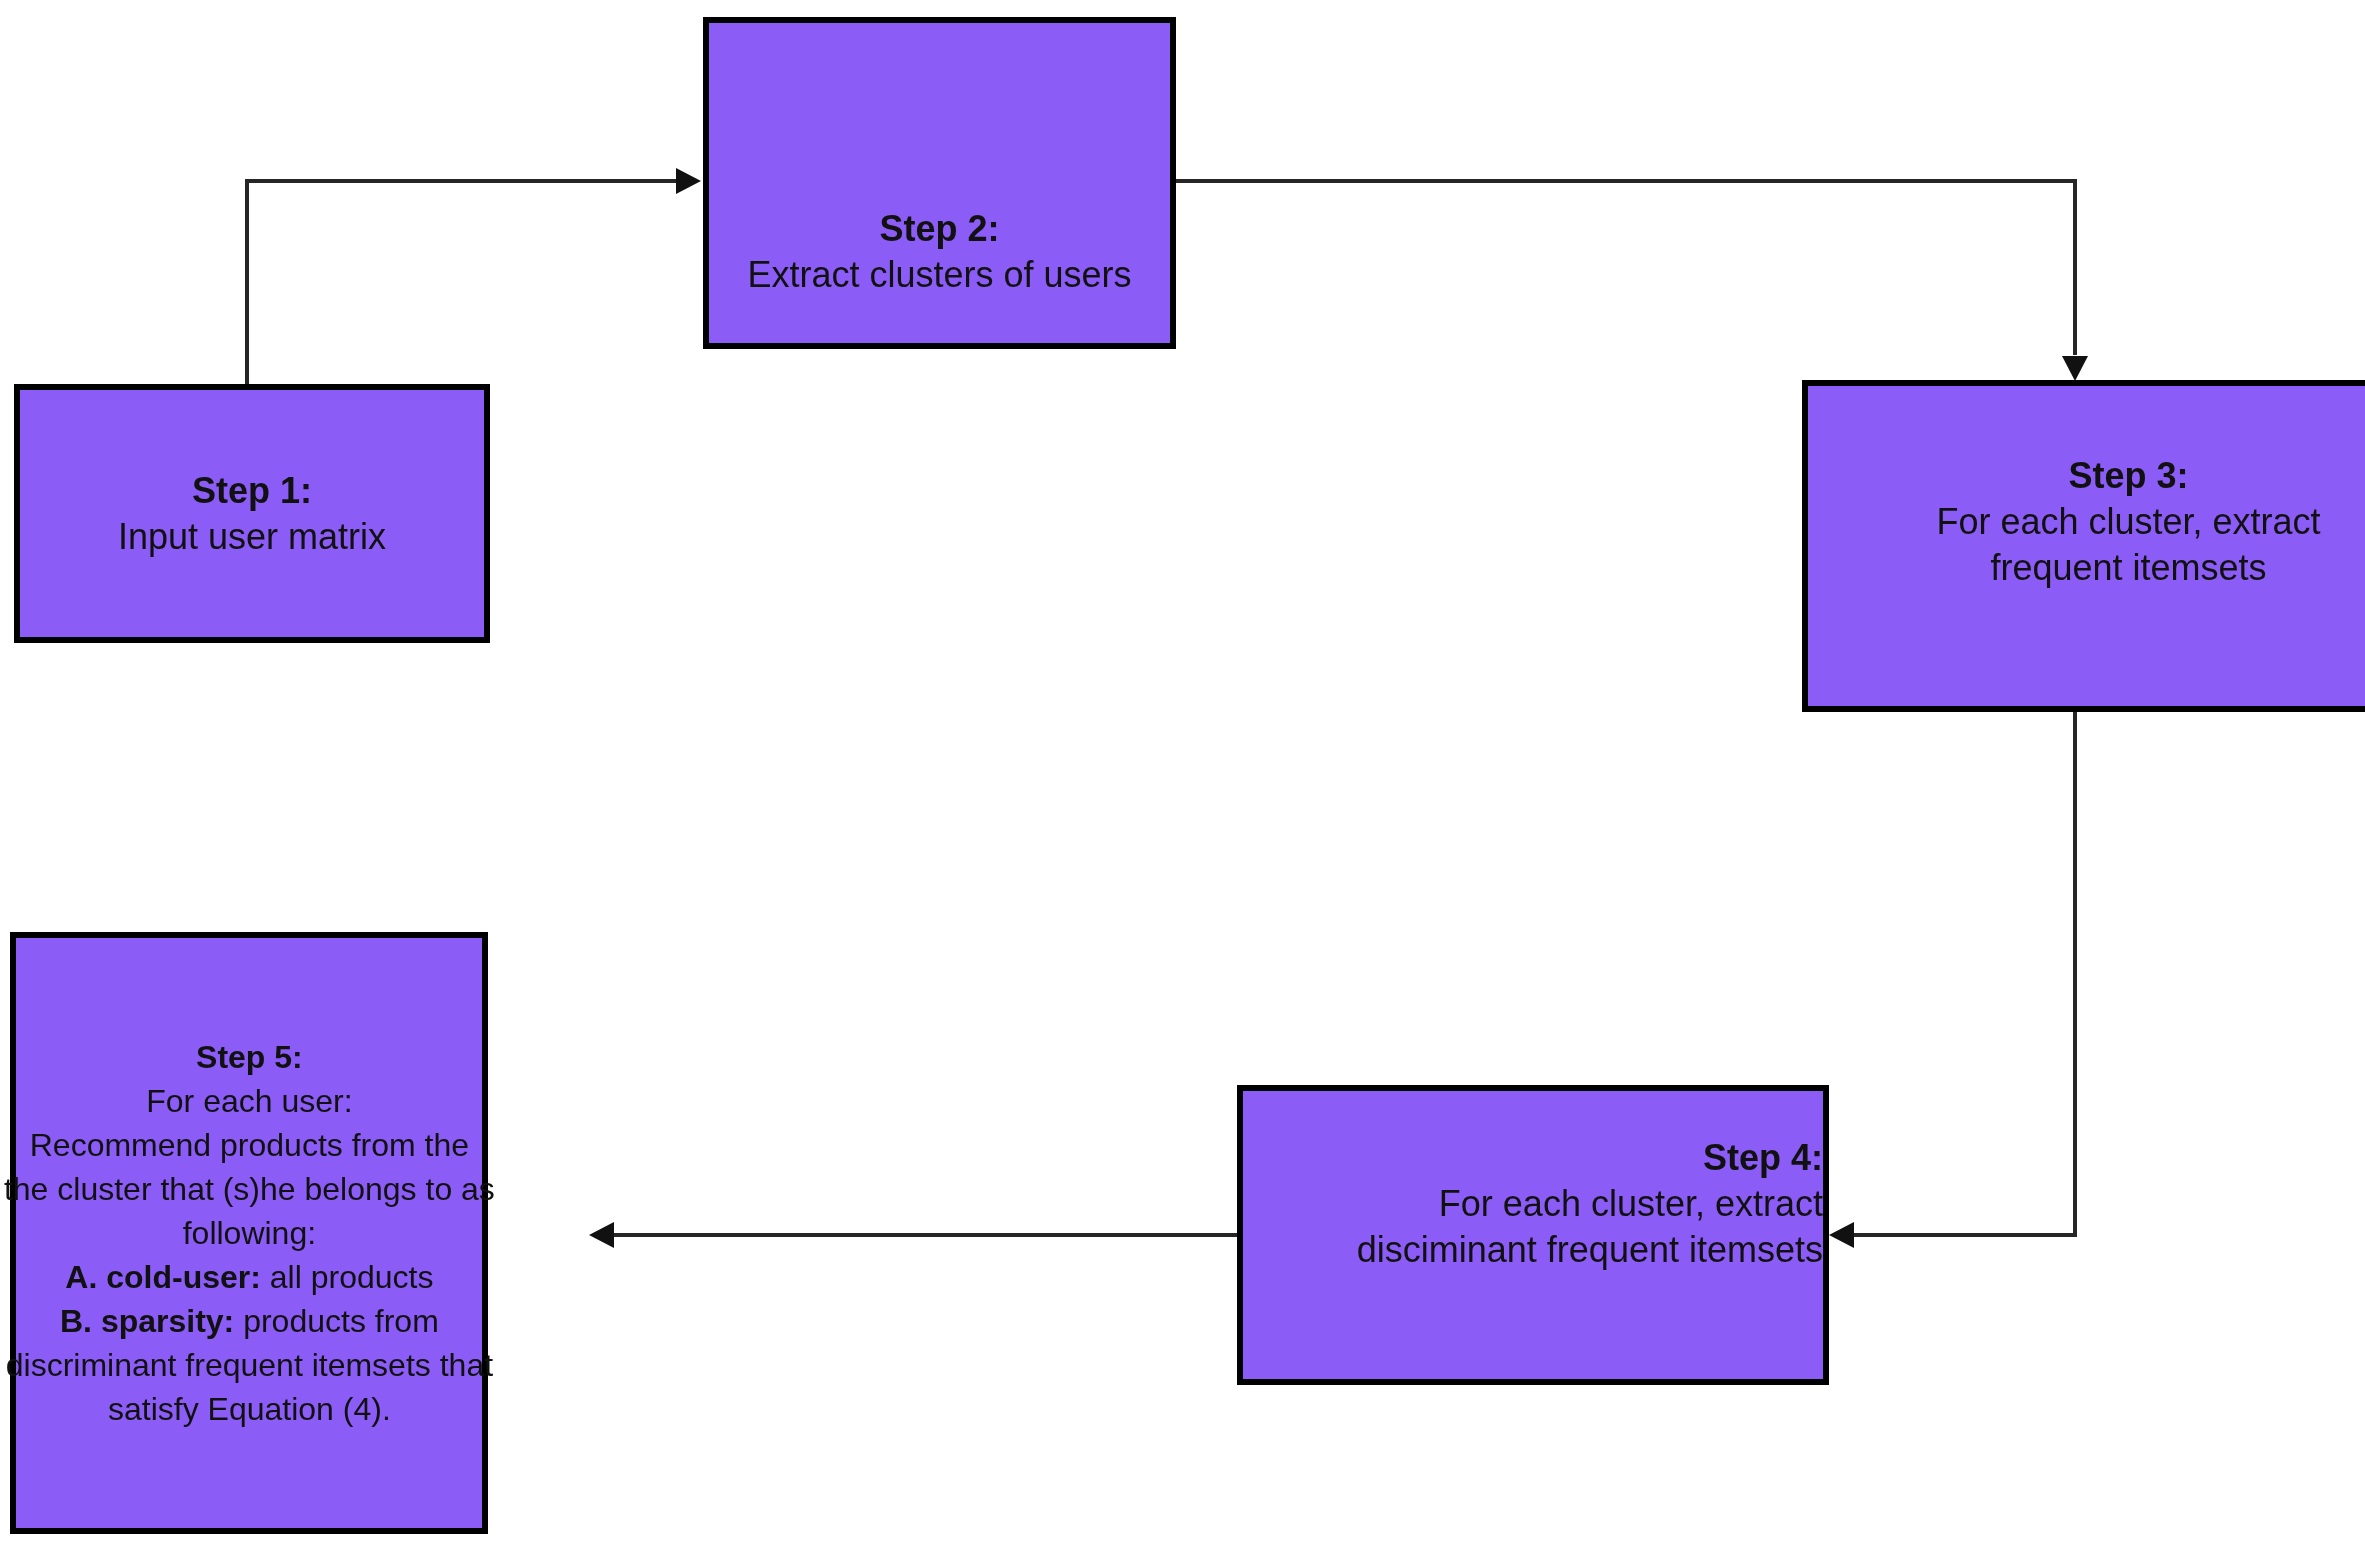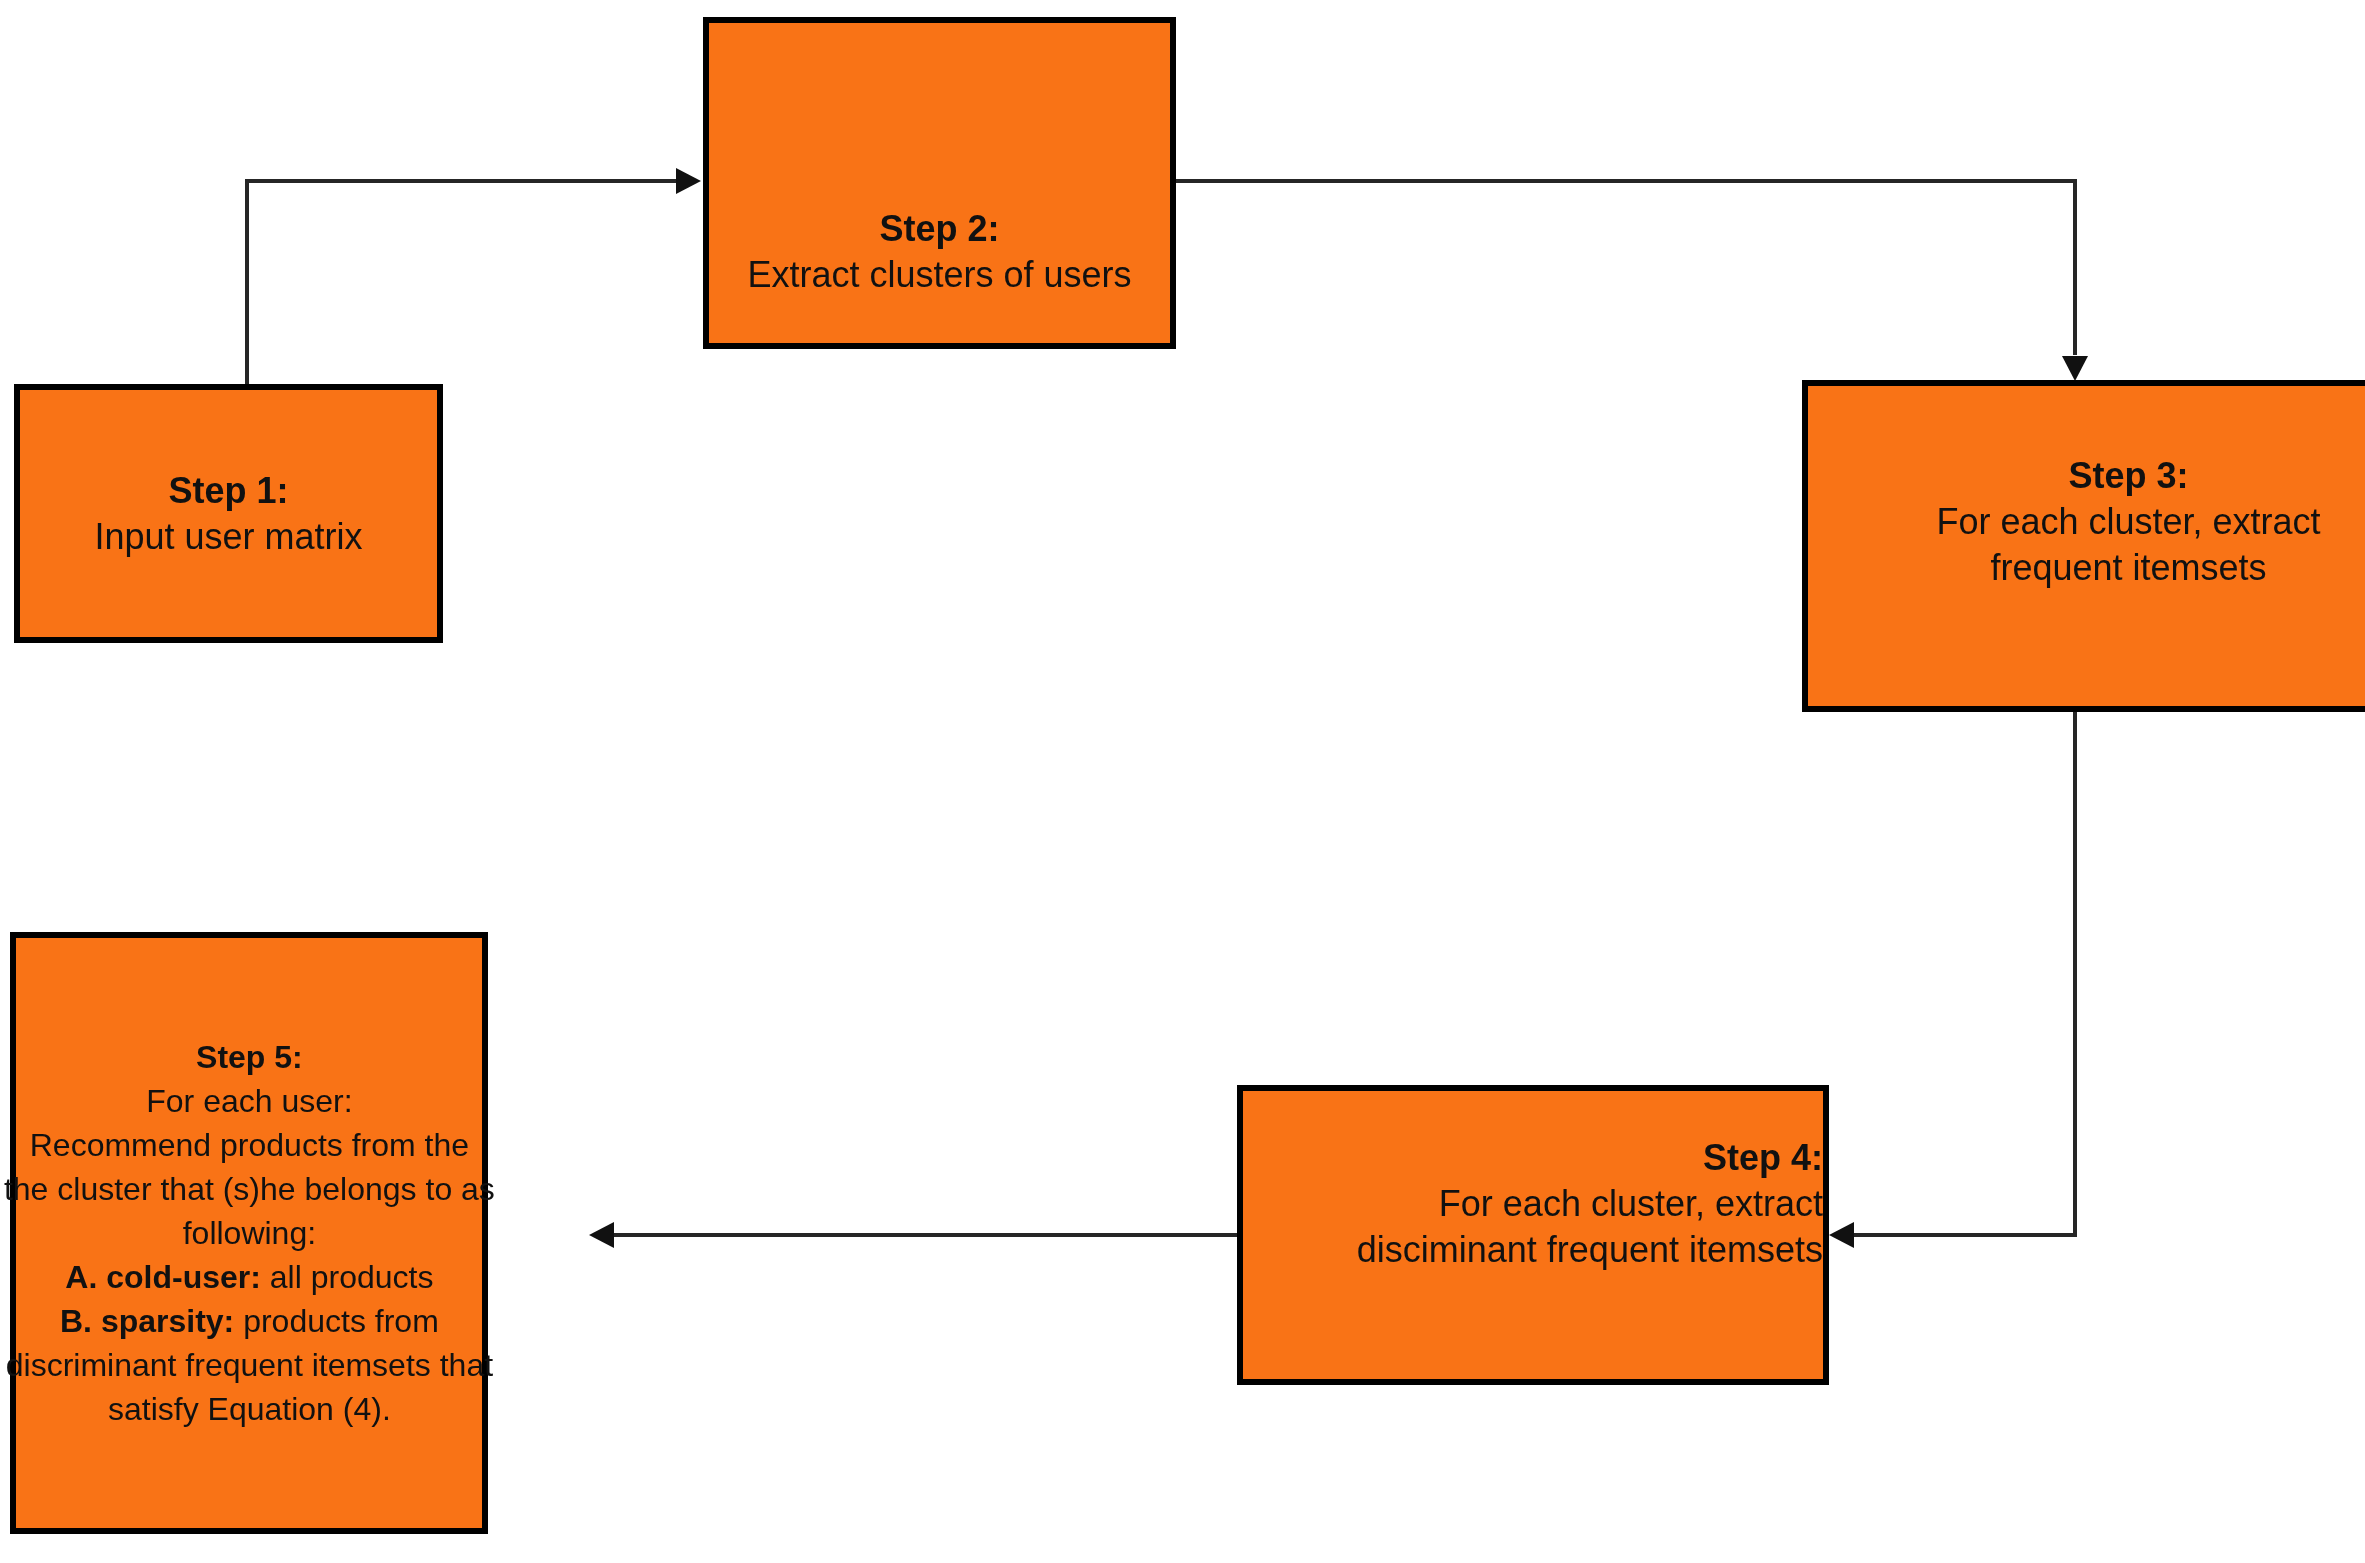--- a/index.html
+++ b/index.html
@@ -11,21 +11,21 @@
     position: relative;
     width: 2366px;
     height: 1563px;
     background: #ffffff;
     font-family: "Liberation Sans", sans-serif;
     color: #111111;
     overflow: hidden;
   }
   .box {
     position: absolute;
-    background: #f97316;
+    background: #8b5cf6;
     border: 6.2px solid #000000;
     box-sizing: border-box;
     display: flex;
     flex-direction: column;
     align-items: center;
     justify-content: center;
     text-align: center;
   }
   .box .line {
     white-space: nowrap;
@@ -75,21 +75,21 @@
   #c2-v { left: 2073px; top: 179px;  width: 4.2px;    height: 176px; }
   #c2-a { left: 2062px; top: 356px; }
   
   #c3-v { left: 2073px; top: 712px; width: 4.2px;   height: 525px; }
   #c3-h { left: 1854px; top: 1233px; width: 223px; height: 4.2px; }
   #c3-a { left: 1829px; top: 1222px; }
   
   #c4-h { left: 614px;  top: 1233px; width: 623px; height: 4.2px; }
   #c4-a { left: 589px;  top: 1222px; }
 
-  #box-step1 { left: 14px;   top: 384px;  width: 429px; height: 259px; }
+  #box-step1 { left: 14px;   top: 384px;  width: 476px; height: 259px; }
   #box-step2 { left: 703px; top: 17.3px;   width: 473px; height: 332px; }
   #box-step3 { left: 1802px; top: 380px;  width: 653px; height: 332px; }
   #box-step4 { left: 1237px; top: 1085px; width: 592px; height: 300px; align-items: flex-end; }
   #box-step5 { left: 10.4px;   top: 932px; width: 478px; height: 602px; }
 </style>
 </head>
 <body>
 
 <div id="canvas">
 

